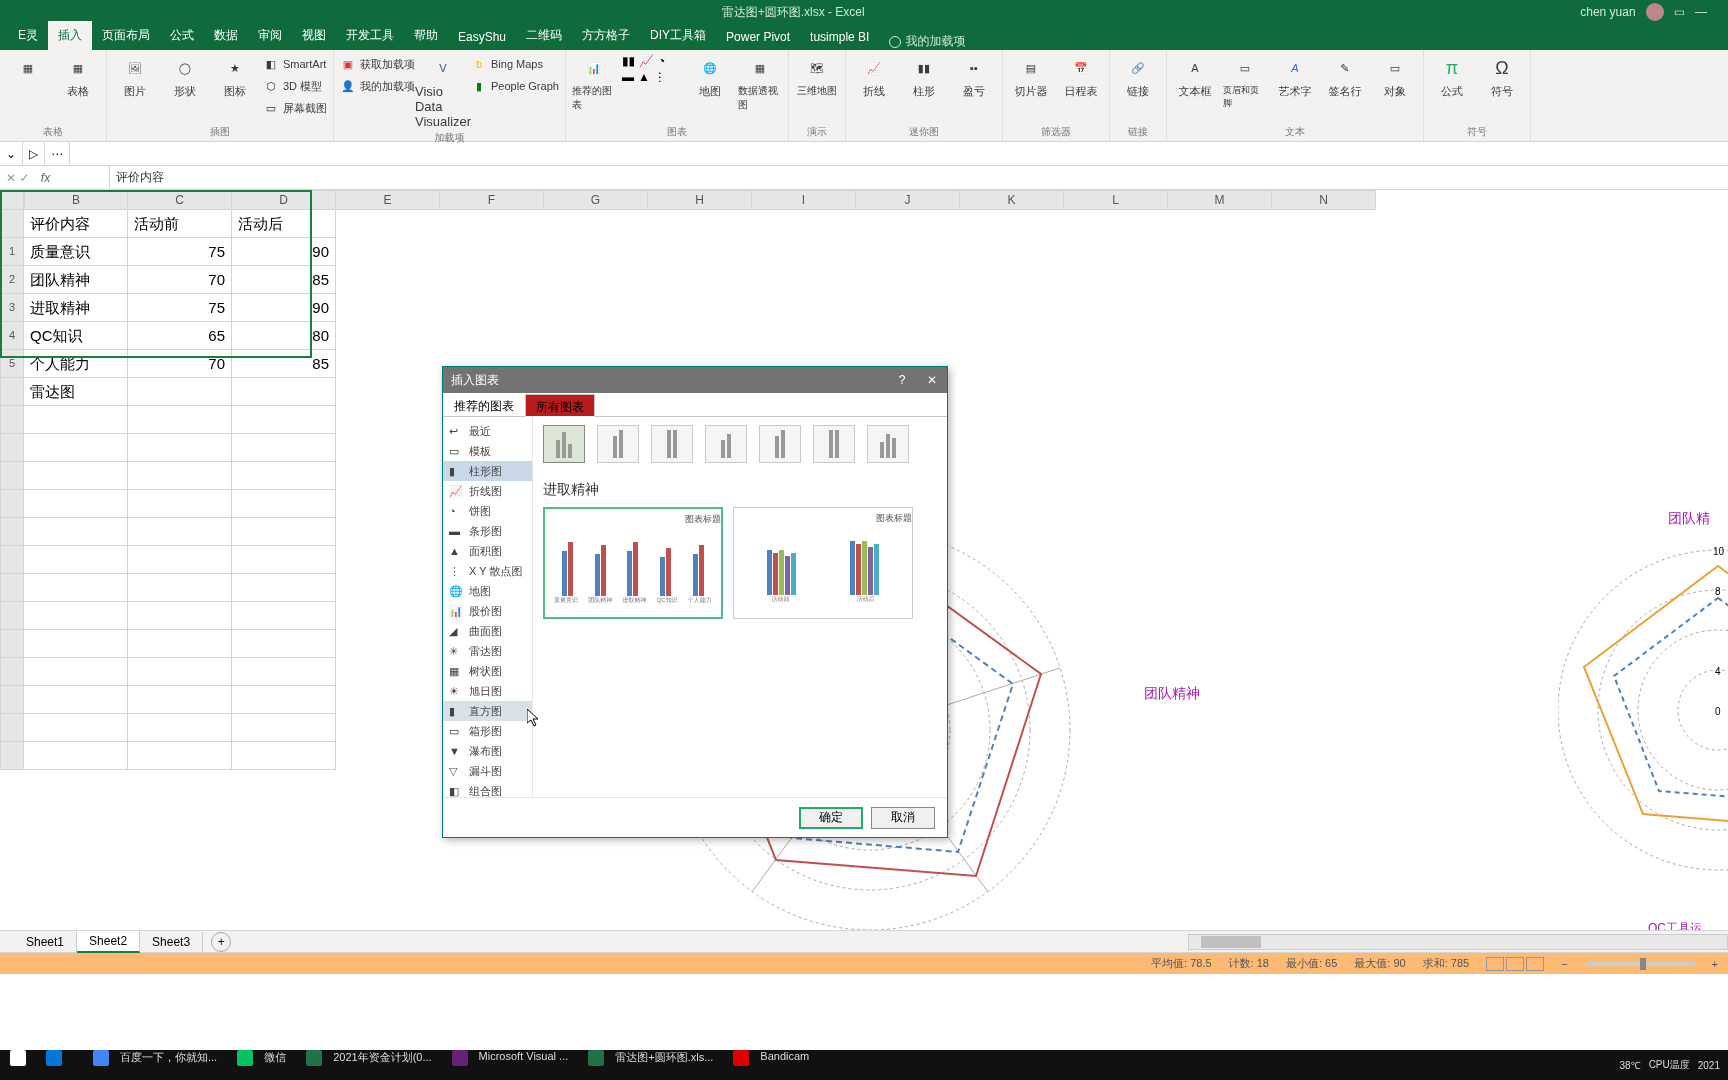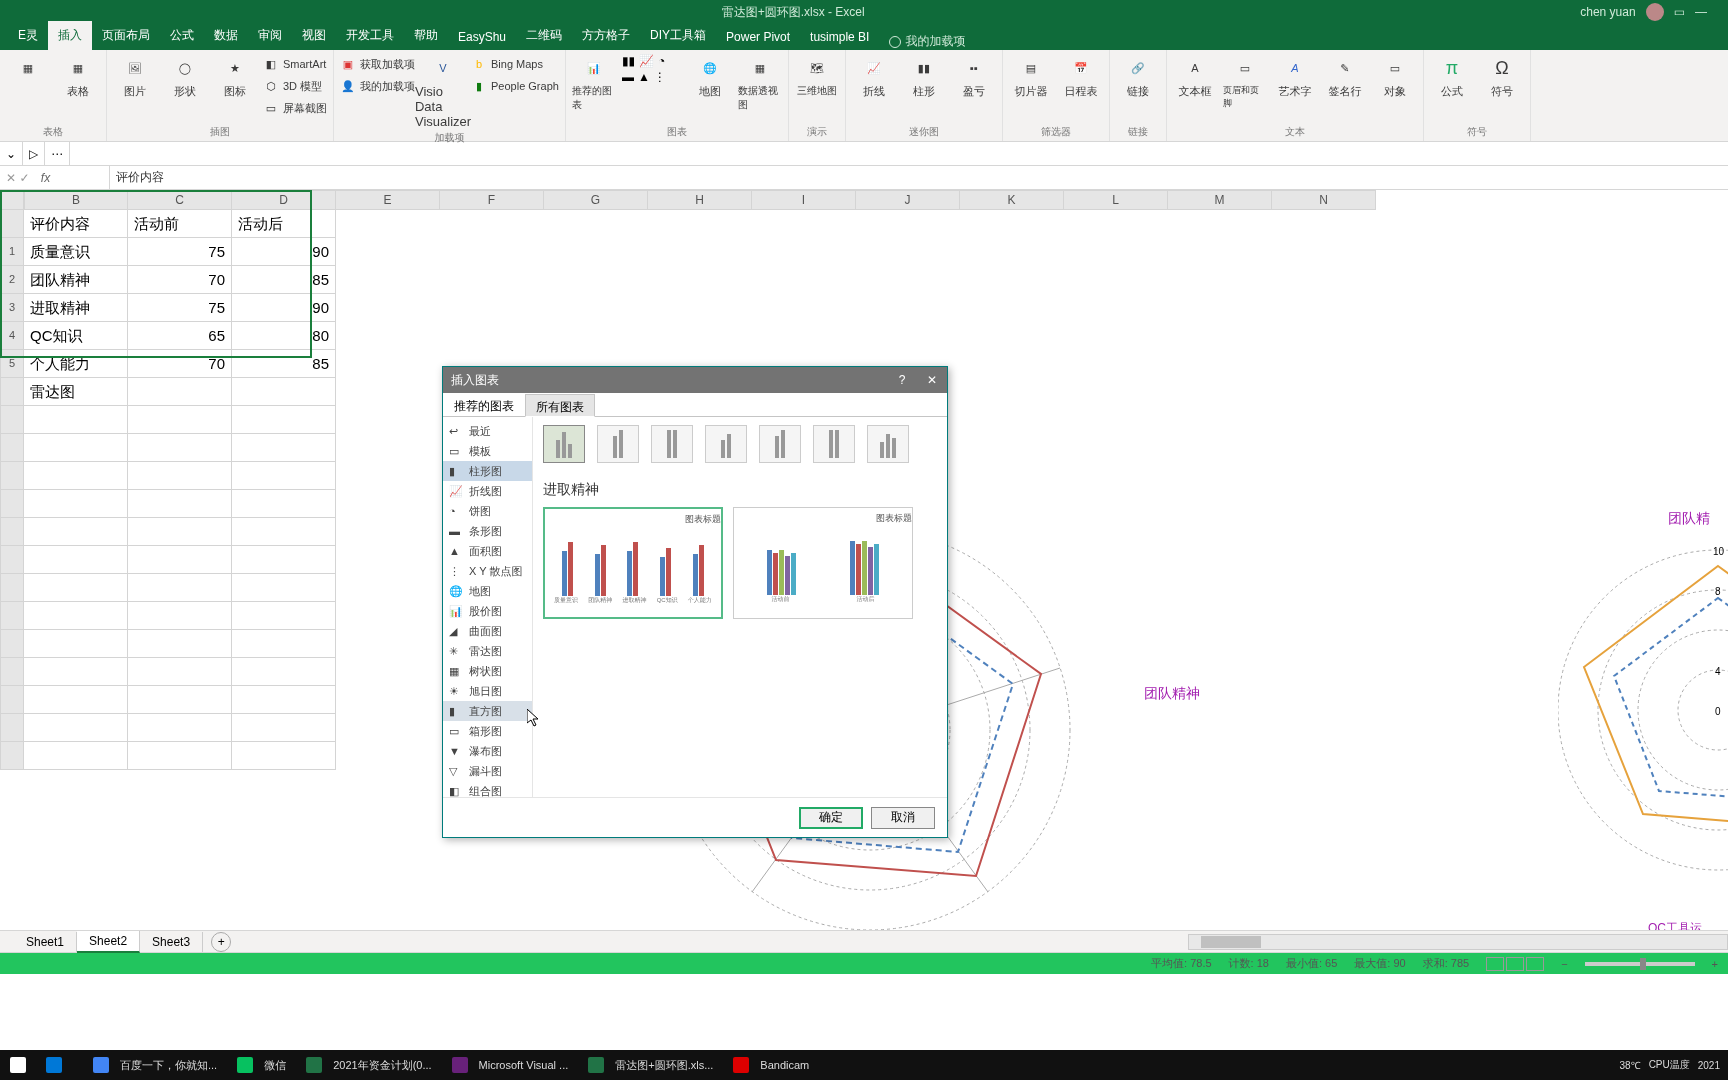--- a/index.html
+++ b/index.html
@@ -51,21 +51,21 @@
 .cell-row { display: flex; height: 28px; }
 .cell-row .c { border-right: 1px solid #d4d4d4; border-bottom: 1px solid #d4d4d4; padding: 0 6px; line-height: 27px; font-size: 15px; }
 .cB { width: 104px; } .cC { width: 104px; text-align: right; } .cD { width: 104px; text-align: right; }
 .sel-range { position: absolute; border: 2px solid #1a7f3c; pointer-events: none; }
 .dialog { position: absolute; left: 442px; top: 176px; width: 506px; background: #fff; border: 1px solid #007b7b; box-shadow: 2px 2px 8px rgba(0,0,0,0.3); }
 .dialog-title { height: 26px; background: #737373; color: #fff; display: flex; align-items: center; padding-left: 8px; font-size: 12px; }
 .dialog-title .spacer { flex: 1; }
 .dialog-title .btn { width: 30px; height: 26px; display: flex; align-items: center; justify-content: center; cursor: pointer; }
 .dialog-tabs { height: 24px; display: flex; border-bottom: 1px solid #c5c5c5; }
 .dialog-tabs .dtab { padding: 4px 10px; font-size: 12px; border: 1px solid transparent; cursor: pointer; }
-.dialog-tabs .dtab.active { background: #e5e5e5; border: 1px solid #c5c5c5; border-bottom-color: #fff; position: relative; top: 1px; text-align: right; }
+.dialog-tabs .dtab.active { background: #b91c1c; border: 1px solid #c5c5c5; border-bottom-color: #fff; position: relative; top: 1px; text-align: right; }
 .dialog-body { display: flex; height: 380px; }
 .dlg-left { width: 90px; background: #fff; border-right: 1px solid #e5e5e5; overflow-y: auto; padding-top: 4px; }
 .dlg-left .li { height: 20px; display: flex; align-items: center; gap: 6px; padding-left: 6px; font-size: 11px; color: #444; cursor: pointer; }
 .dlg-left .li.sel { background: #c8d8e8; }
 .dlg-left .li.hover { background: #d8e0e8; }
 .li-ico { width: 14px; height: 12px; display: inline-block; }
 .dlg-right { flex: 1; padding: 8px 10px; }
 .subtype-row { height: 48px; display: flex; gap: 12px; }
 .subtype { width: 42px; height: 38px; border: 1px solid #ccc; background: #f5f5f5; cursor: pointer; display:flex; align-items:flex-end; justify-content:center; gap:2px; padding-bottom:4px;}
 .subtype.sel { background: #dce5d6; border-color: #888; }
@@ -94,29 +94,29 @@
 
 
 .sheet-tabs { height: 22px; background: #f3f2f1; border-top: 1px solid #d6d6d6; display: flex; align-items: center; padding-left: 14px; gap: 0; }
 .sheet-tabs .stab { padding: 3px 12px; font-size: 12px; border-right: 1px solid #ccc; cursor: pointer; }
 .sheet-tabs .stab.active { background: #fff; border-bottom: 2px solid #1a7f3c; }
 .sheet-add { width: 20px; height: 20px; border: 1px solid #aaa; border-radius: 50%; margin-left: 8px; text-align: center; line-height: 18px; cursor: pointer; }
 .hscroll { margin-left: auto; width: 540px; height: 16px; background: #e8e8e8; border: 1px solid #ccc; position: relative; }
 .hscroll .thumb { position: absolute; left: 12px; top: 1px; width: 60px; height: 12px; background: #c0c0c0; }
 
 
-.statusbar { height: 22px; background: #22c55e; border-top: 1px solid #d6d6d6; display: flex; align-items: center; justify-content: flex-end; gap: 17px; padding: 0 10px; font-size: 11px; color: #555; }
+.statusbar { height: 22px; background: #fdba74; border-top: 1px solid #d6d6d6; display: flex; align-items: center; justify-content: flex-end; gap: 17px; padding: 0 10px; font-size: 11px; color: #555; }
 .view-btns { display: flex; gap: 2px; }
 .view-btns div { width: 18px; height: 14px; border: 1px solid #999; }
 .zoom-slider { width: 110px; height: 4px; background: #ccc; position: relative; }
 .zoom-slider::after { content: ""; position: absolute; left: 50%; top: -4px; width: 6px; height: 12px; background: #888; }
 
 
 .taskbar { position: absolute; bottom: 0; left: 0; right: 0; height: 30px; background: #111; display: flex; align-items: center; color: #ddd; font-size: 11px; }
-.taskbar .tb { height: 30px; padding: 0 10px; display: flex; align-items: center; gap: 11px; cursor: pointer; }
+.taskbar .tb { height: 30px; padding: 0 10px; display: flex; align-items: flex-start; gap: 11px; cursor: pointer; }
 .taskbar .tb .tico { width: 16px; height: 16px; border-radius: 2px; }
 .taskbar .sys { margin-left: auto; display: flex; align-items: center; gap: 8px; padding-right: 8px; font-size: 10px; }
 </style>
 </head>
 <body>
 
 <div class="titlebar">
   <div class="win-ctrl-left"></div>
   <div class="center">雷达图+圆环图.xlsx - Excel</div>
   <div class="right">

